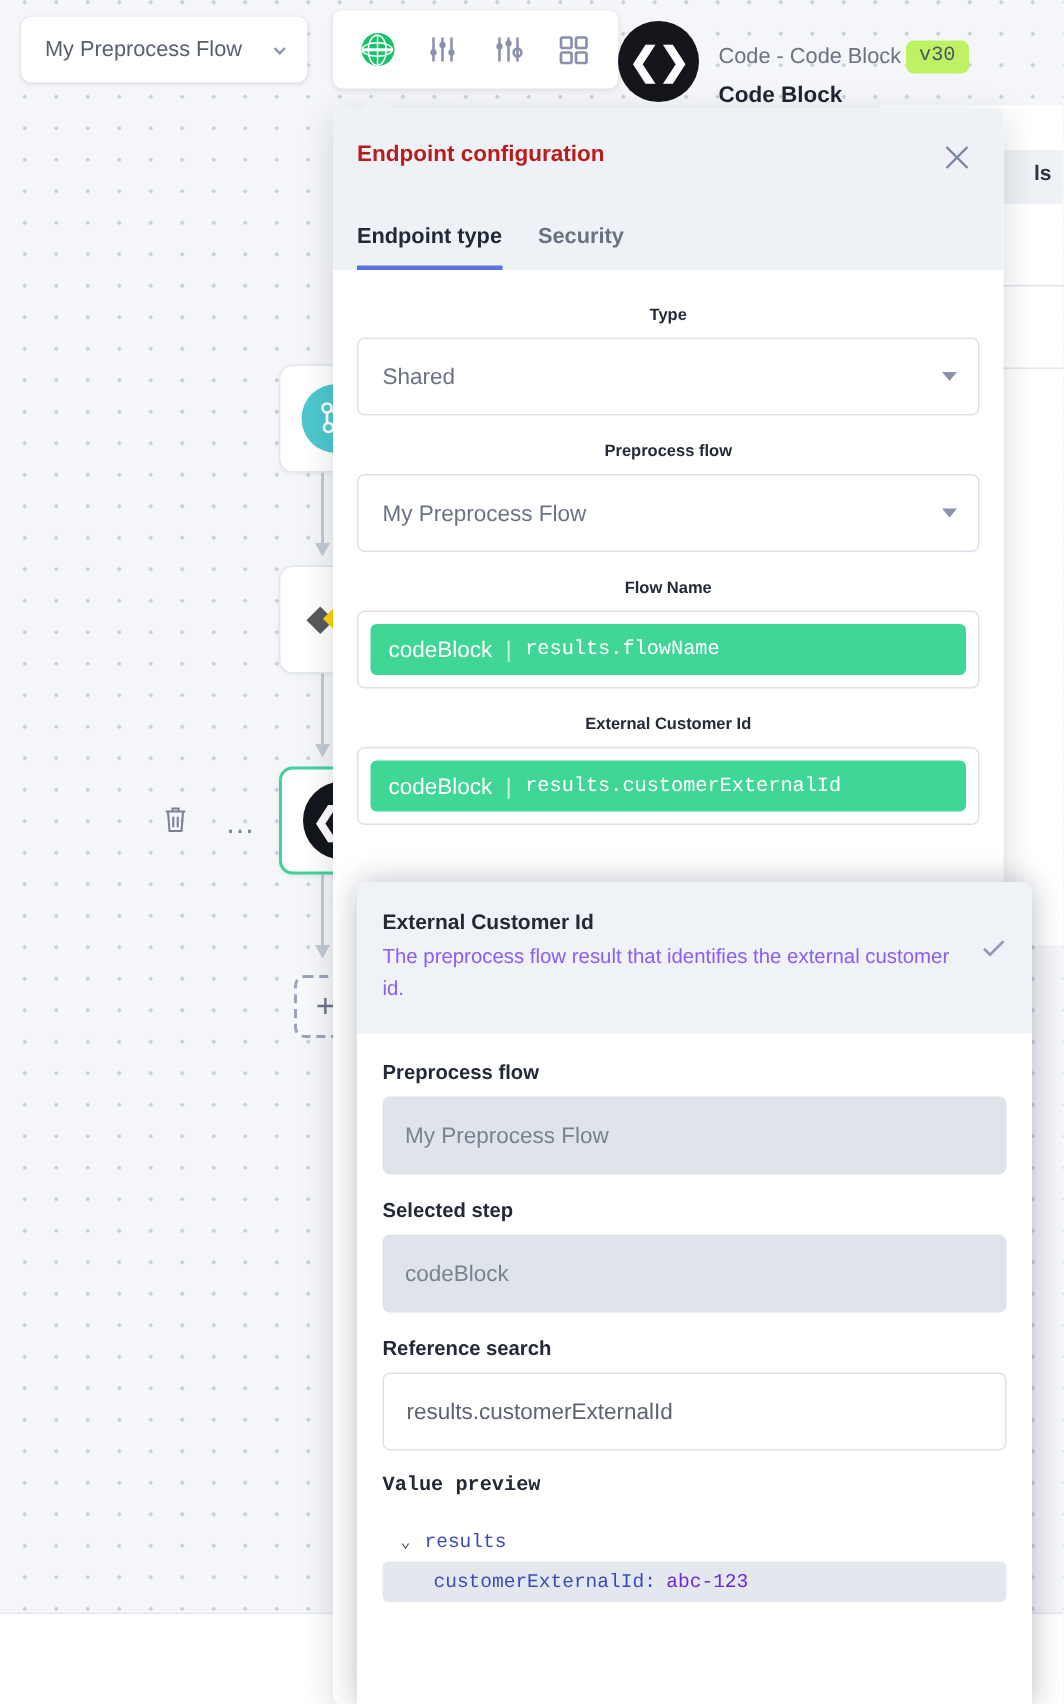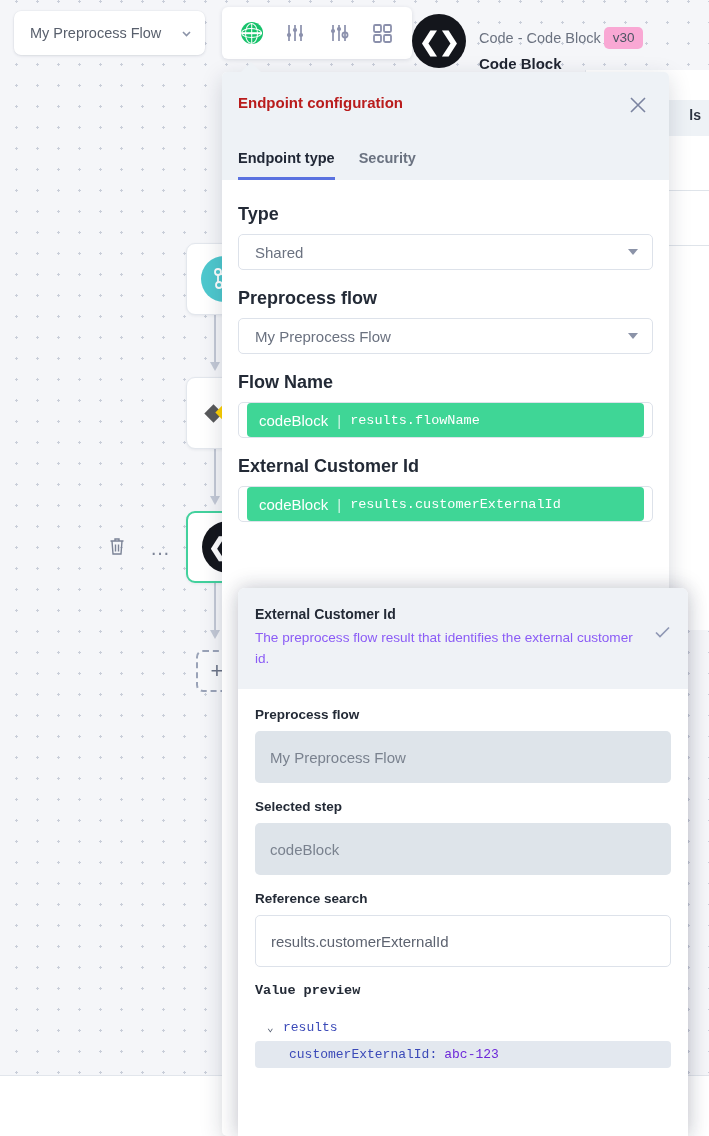--- a/index.html
+++ b/index.html
@@ -68,22 +68,22 @@
   .node-avatar {
     width: 54px; height: 54px; border-radius: 50%; background: #14161c;
     display: flex; align-items: center; justify-content: center; flex: none;
     color: #fff; font-size: 25px; font-weight: 700; letter-spacing: -1px;
     font-family: "Liberation Sans", sans-serif;
   }
   .node-head-text { padding-top: 13px; }
   .node-head-row { display: flex; align-items: center; gap: 3px; }
   .node-type { font-size: 14.5px; color: #6b7280; white-space: nowrap; }
   .node-badge {
-    background: #f9a8d4; color: #4b5563; border-radius: 5px;
-    padding: 4px 9px; font-size: 13.5px; line-height: 1;
+    background: #bef264; color: #4b5563; border-radius: 5px;
+    padding: 4px 9px; font-size: 13.5px; line-height: 1; font-family: Liberation Mono, monospace;
   }
   .node-title { font-size: 15px; font-weight: 700; color: #1f2430; margin-top: 6px; }
 
   
   .right-panel {
     position: absolute; left: 585px; top: 70px; width: 124px; height: 560px;
     background: #fff; border-left: 1px solid #e4e8ee;
   }
   .rp-tabrow { position: absolute; left: 585px; top: 100px; width: 124px; height: 36px; background: #eef2f6; }
   .rp-tab-label { position: absolute; right: 8px; top: 107px; font-size: 14px; font-weight: 700; color: #2b3240; }
@@ -154,23 +154,23 @@
   }
   .tabs { position: absolute; left: 16px; bottom: 0; display: flex; gap: 24px; }
   .tab {
     font-size: 14.5px; font-weight: 700; color: #6a7280; padding-bottom: 11px;
     cursor: pointer; border-bottom: 3px solid transparent;
   }
   .tab.active { color: #212836; border-bottom-color: #5a72e0; }
 
   .modal-body { padding: 24px 16px 0 16px; }
   .field { margin-bottom: 18px; }
-  .field-label { font-size: 18px; font-weight: 700; color: #232a36; margin-bottom: 9px; }
+  .field-label { font-size: 11px; font-weight: 700; color: #232a36; margin-bottom: 9px; text-align: center; }
   .control {
-    height: 36px; border: 1px solid #dde2ea; border-radius: 5px; background: #fff;
+    height: 52px; border: 1px solid #dde2ea; border-radius: 5px; background: #fff;
     display: flex; align-items: center; padding: 0 14px 0 16px;
     font-size: 15px; color: #6b7280;
   }
   .control .val { flex: 1; }
   .caret-down { width: 0; height: 0; border-left: 5.5px solid transparent; border-right: 5.5px solid transparent; border-top: 6px solid #8b93a8; }
   .control.token { padding: 0 8px 0 8px; }
   .chip {
     background: #3fd696; color: #fff; border-radius: 4px;
     height: 34px; width: 100%; display: flex; align-items: center; gap: 9px;
     padding: 0 12px; font-size: 15px;

